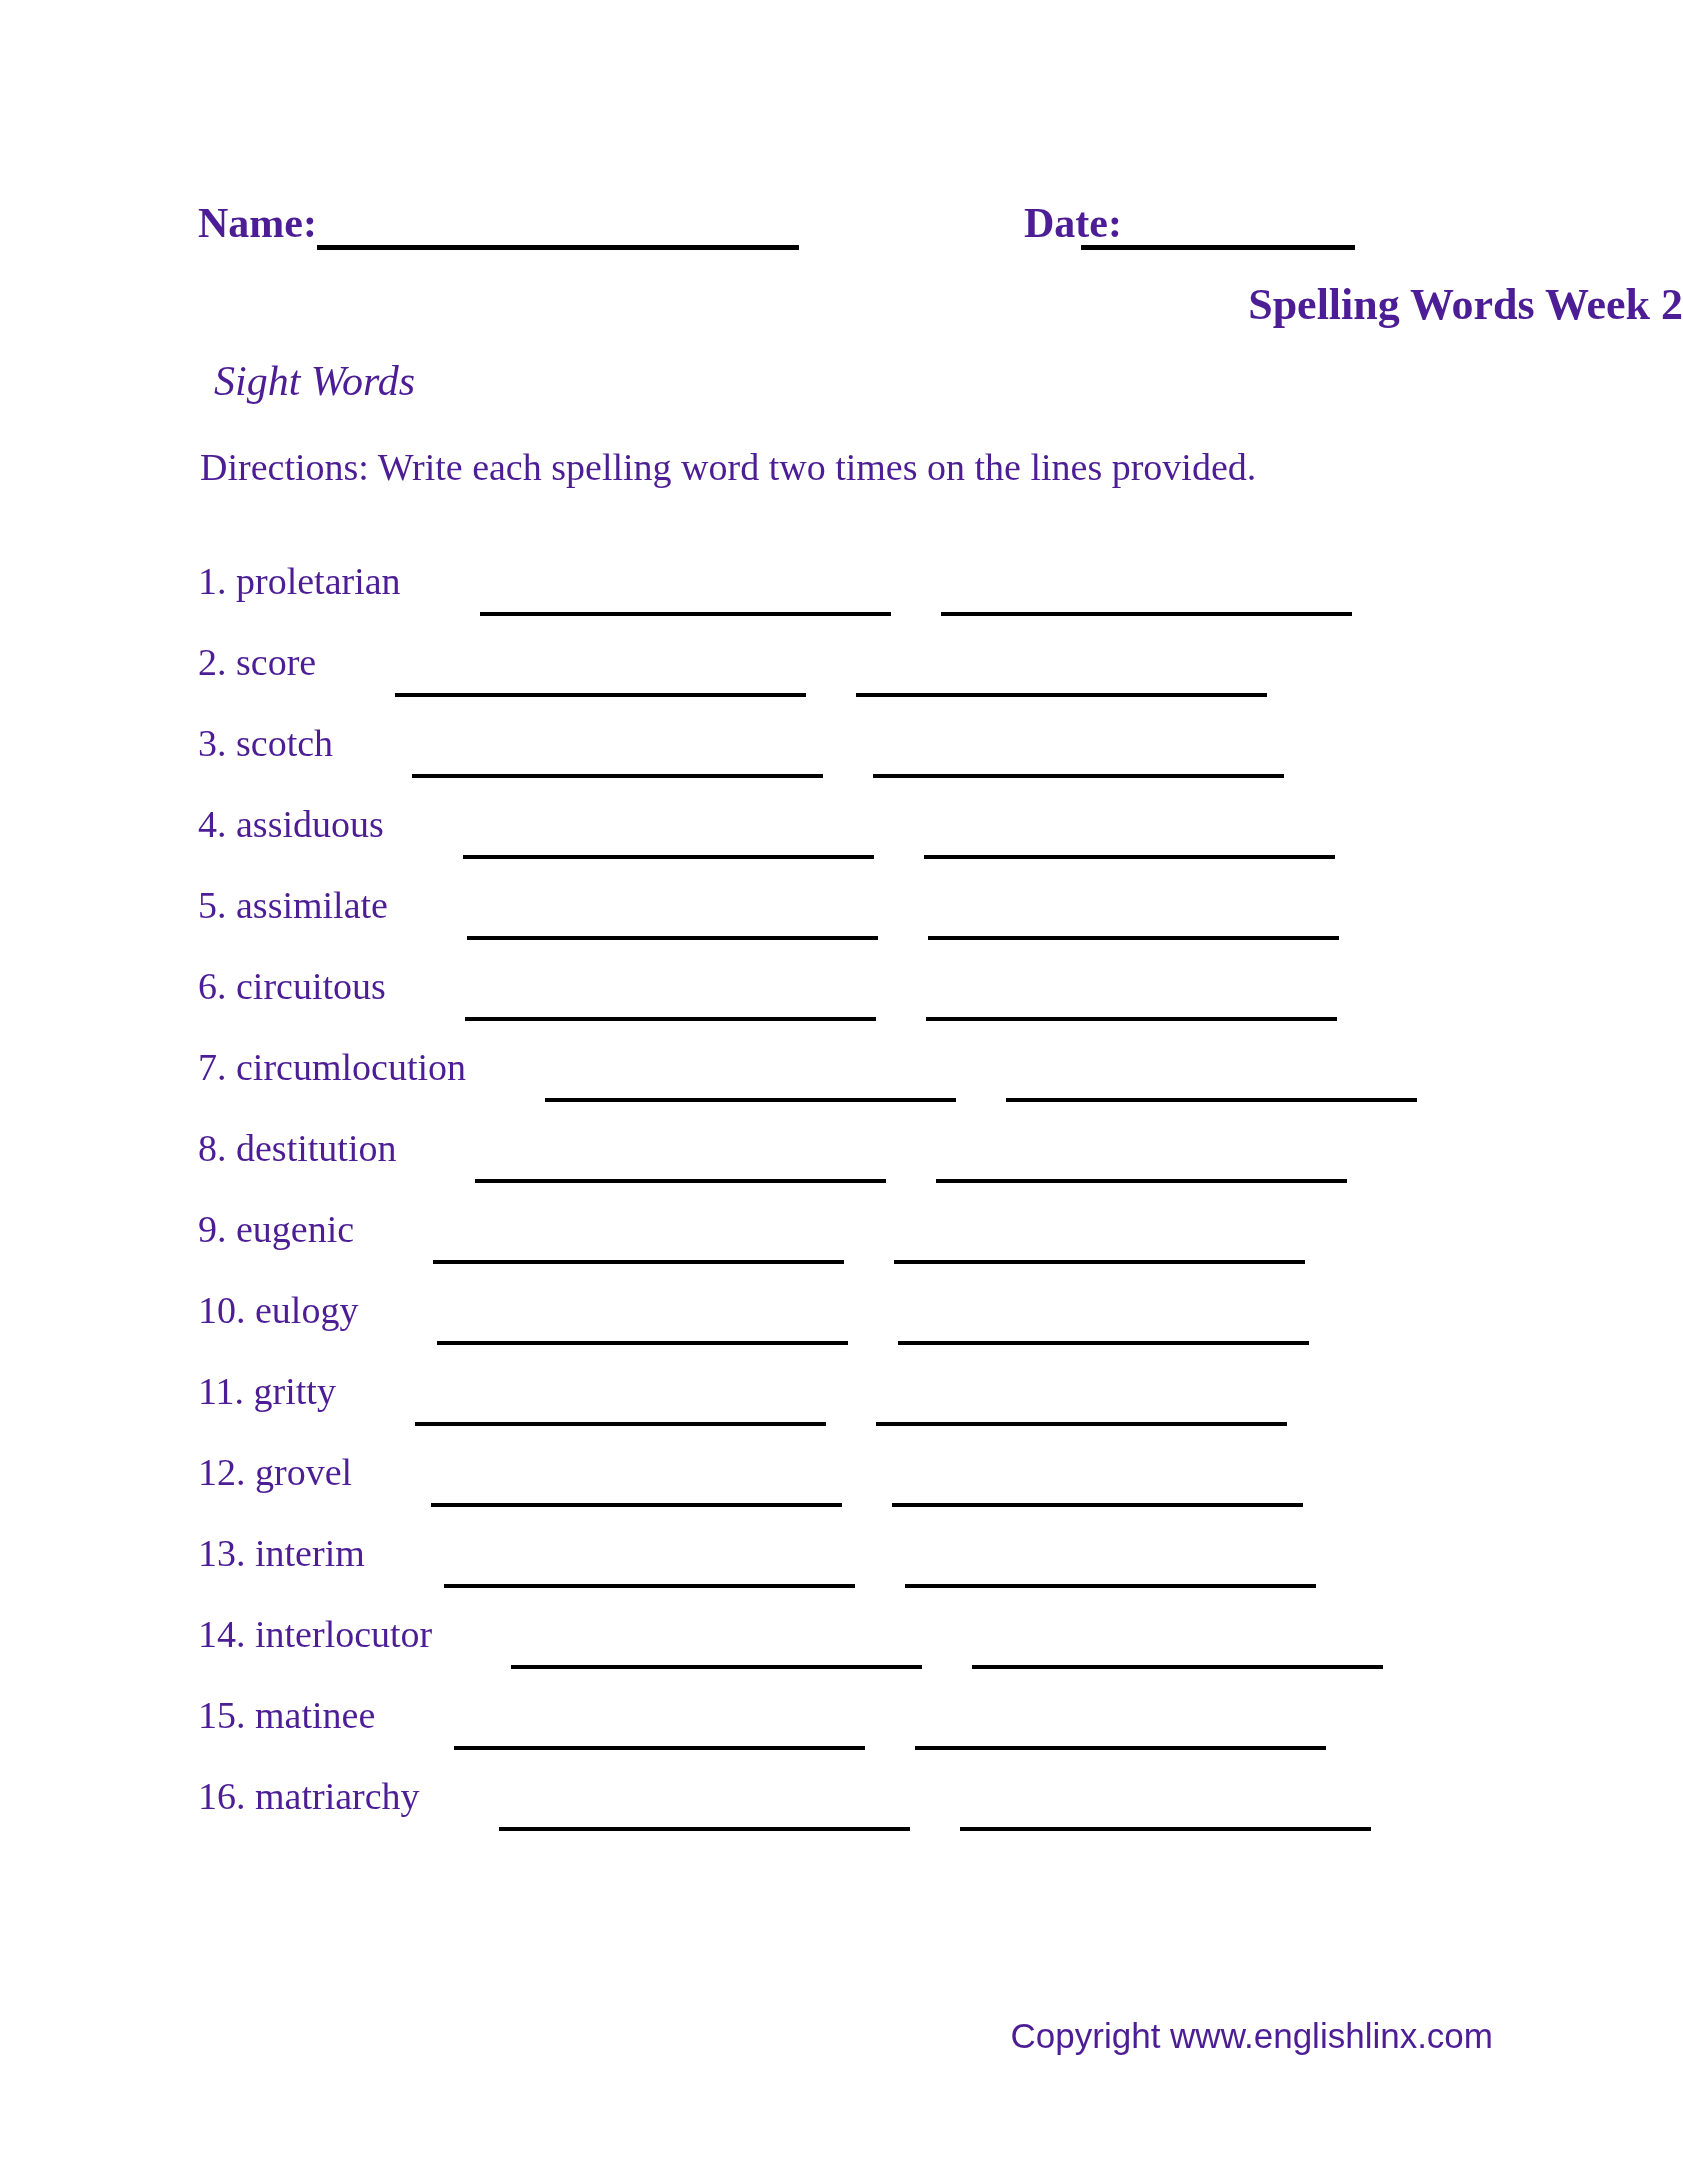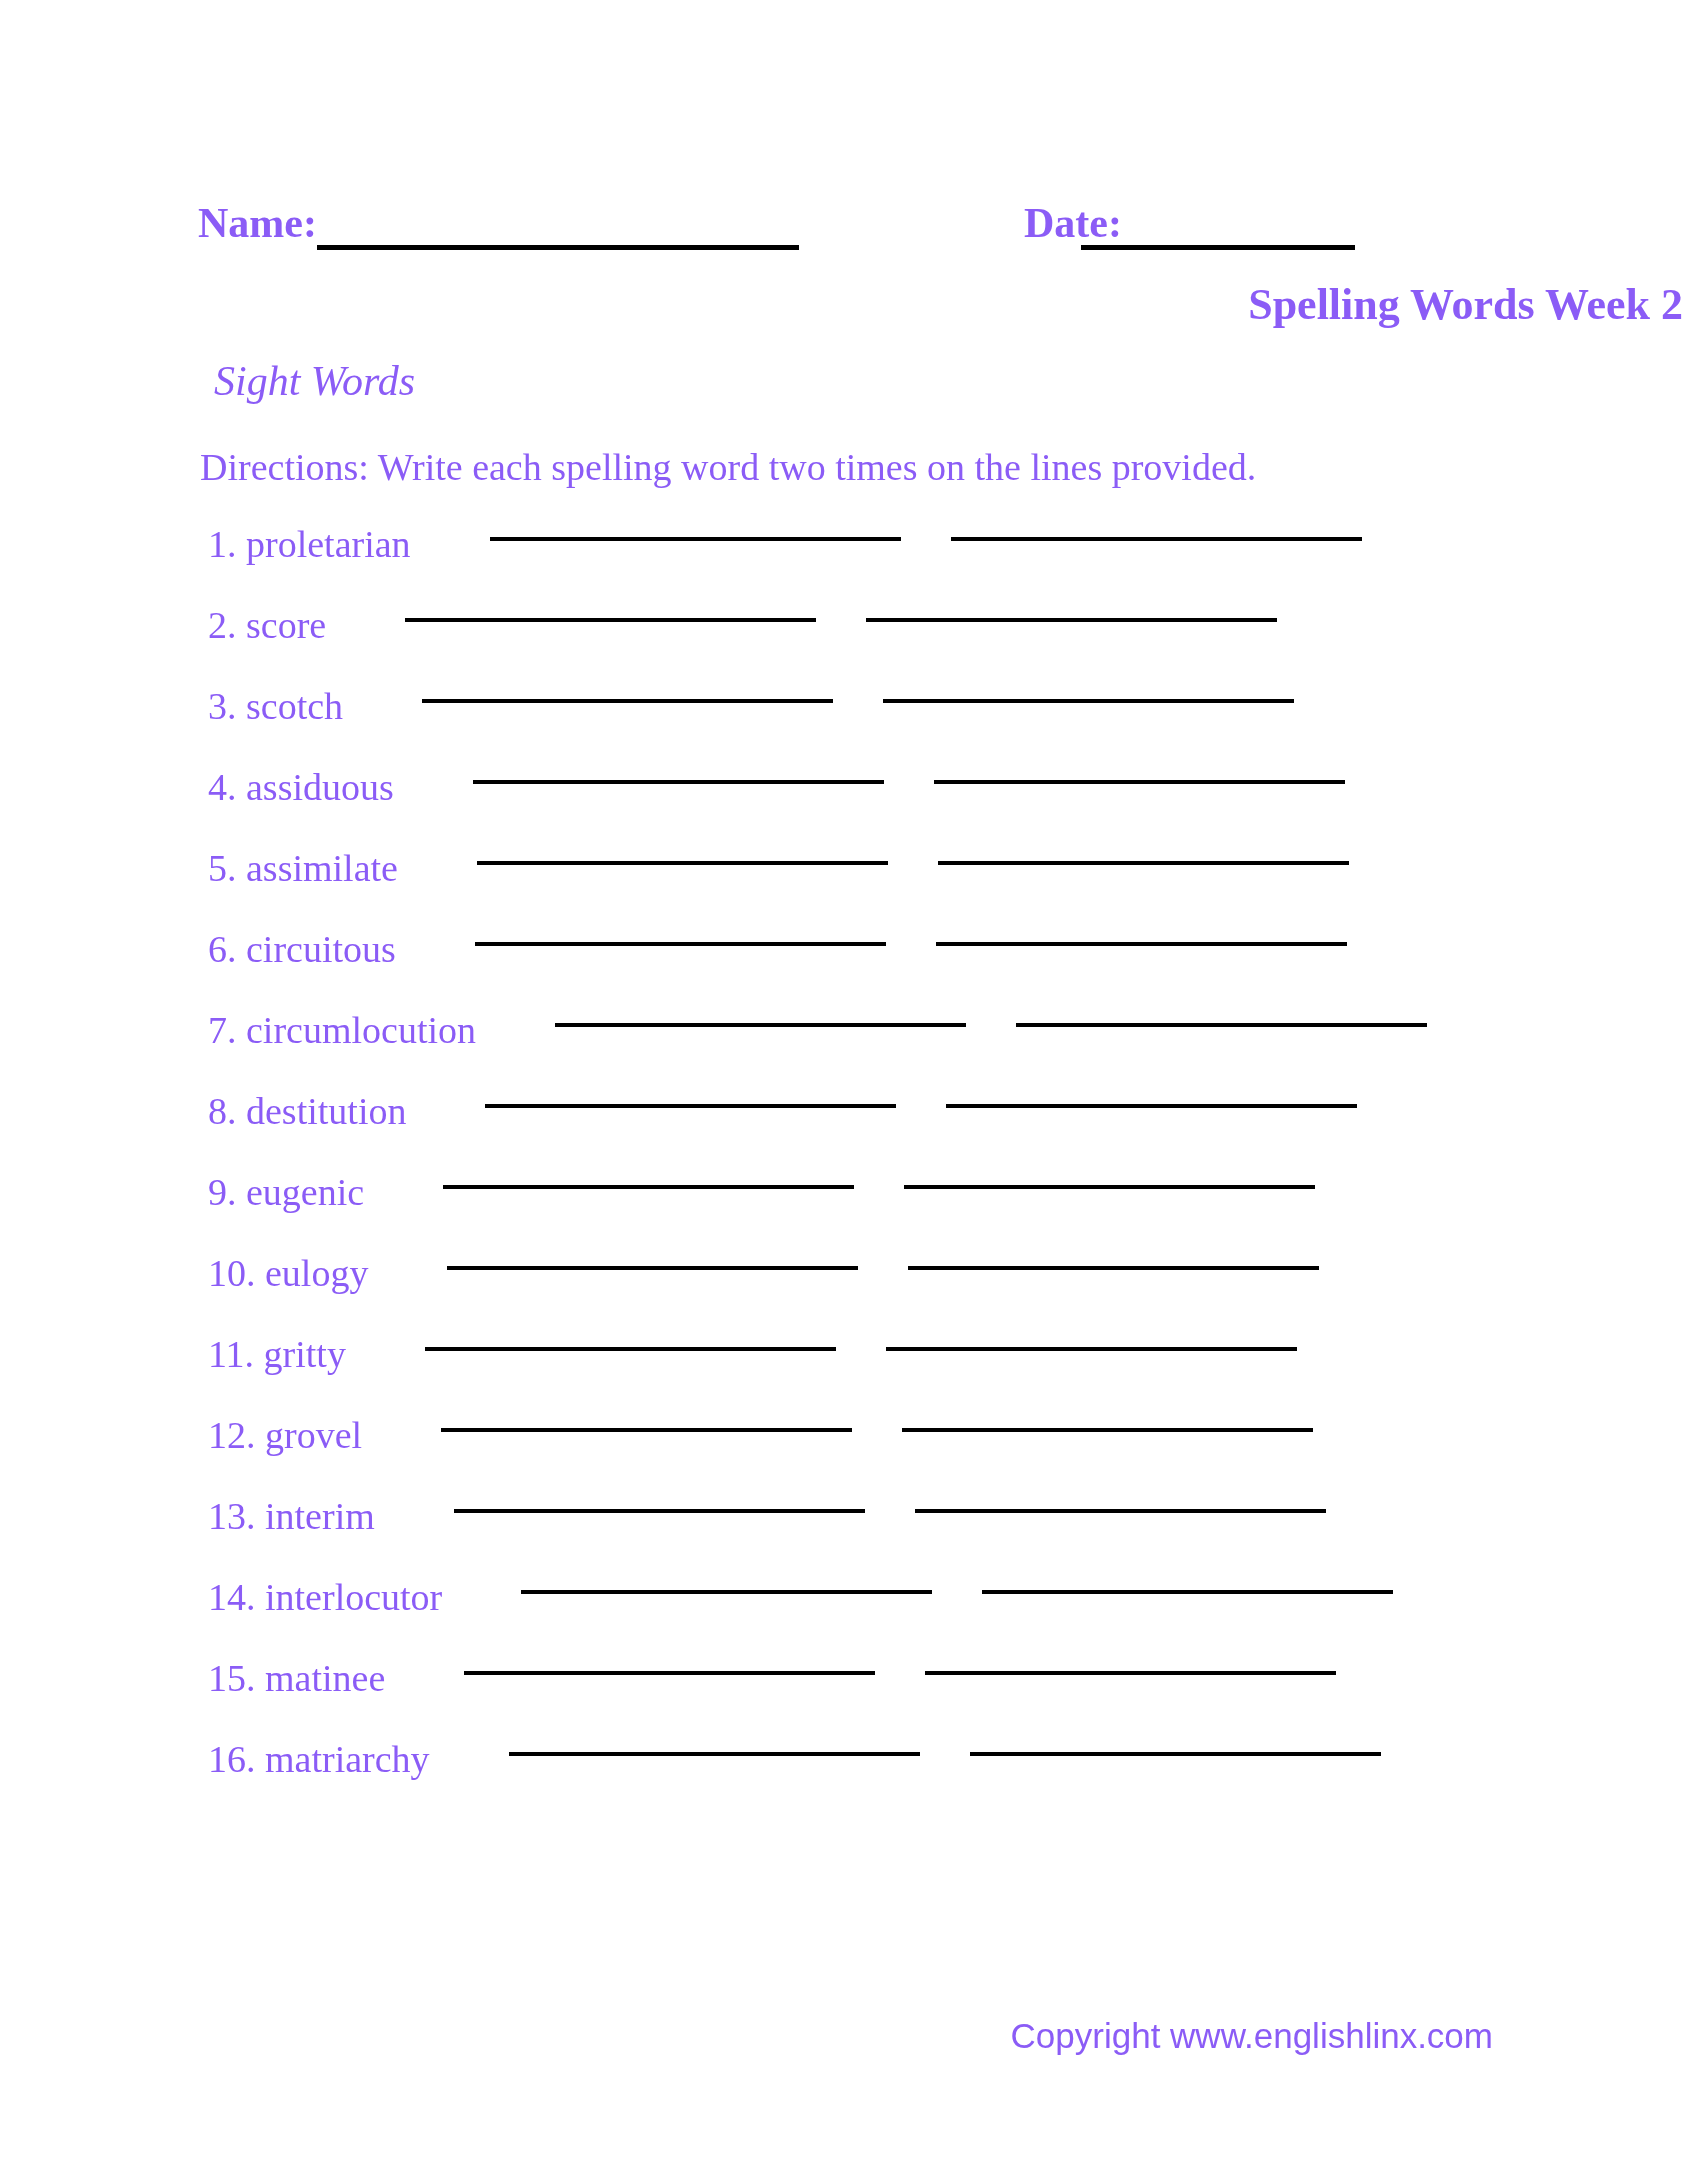--- a/index.html
+++ b/index.html
@@ -5,21 +5,21 @@
   html, body {
     margin: 0;
     padding: 0;
     background: #ffffff;
   }
   .page {
     position: relative;
     width: 1683px;
     height: 2178px;
     background: #ffffff;
-    color: #8b5cf6;
+    color: #4c1d95;
     font-family: "Liberation Serif", "DejaVu Serif", serif;
     overflow: hidden;
   }
 
   
   .hdr-label {
     position: absolute;
     font-weight: bold;
     font-size: 42px;
     line-height: 1;
@@ -75,26 +75,25 @@
     position: absolute;
     left: 198px;
     top: 522px;
     width: 1287px;
     margin: 0;
     padding: 0;
     list-style: none;
   }
   .word-row {
     display: flex;
-    align-items: flex-start;
+    align-items: flex-end;
     height: 81px;
     font-size: 38px;
     line-height: 44px;
     white-space: nowrap;
-    margin-left: 10px;
   }
   .word-label { display: inline-block; }
   .word-number { display: inline; }
   .word-text { display: inline; }
   .write-line {
     display: inline-block;
     width: 411px;
     height: 2px;
     border-bottom: 4px solid #000000;
     position: relative;

